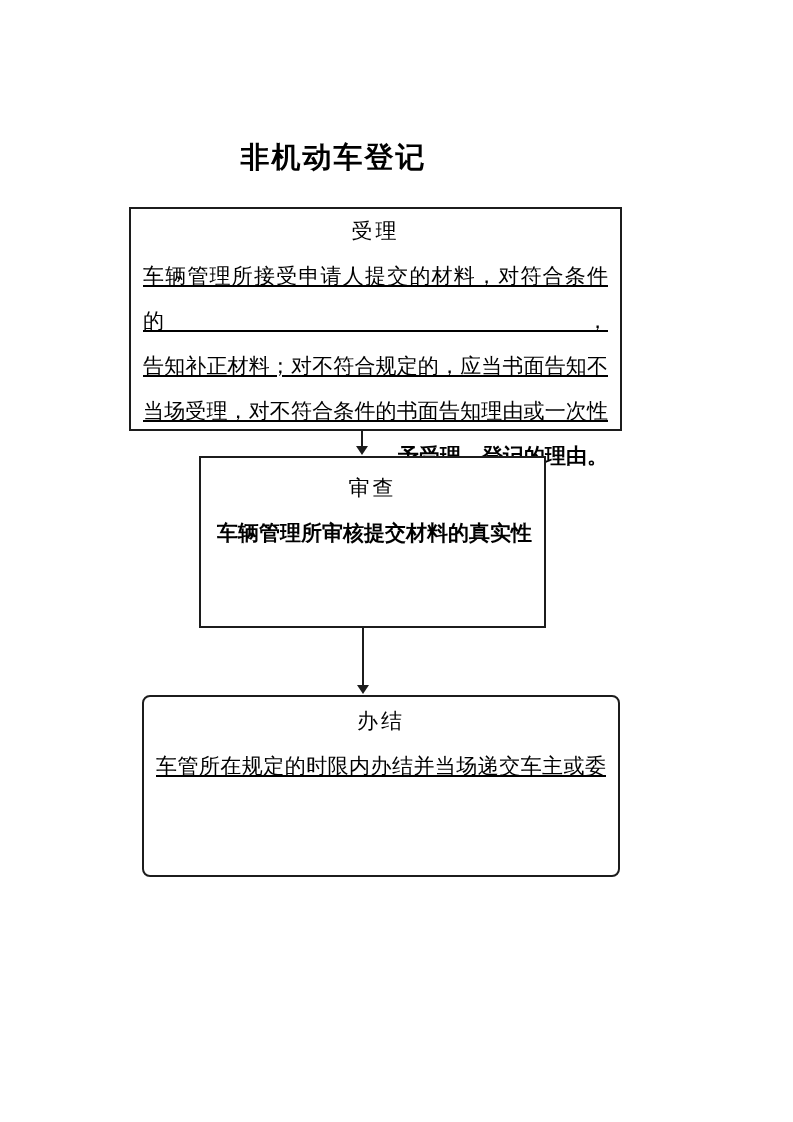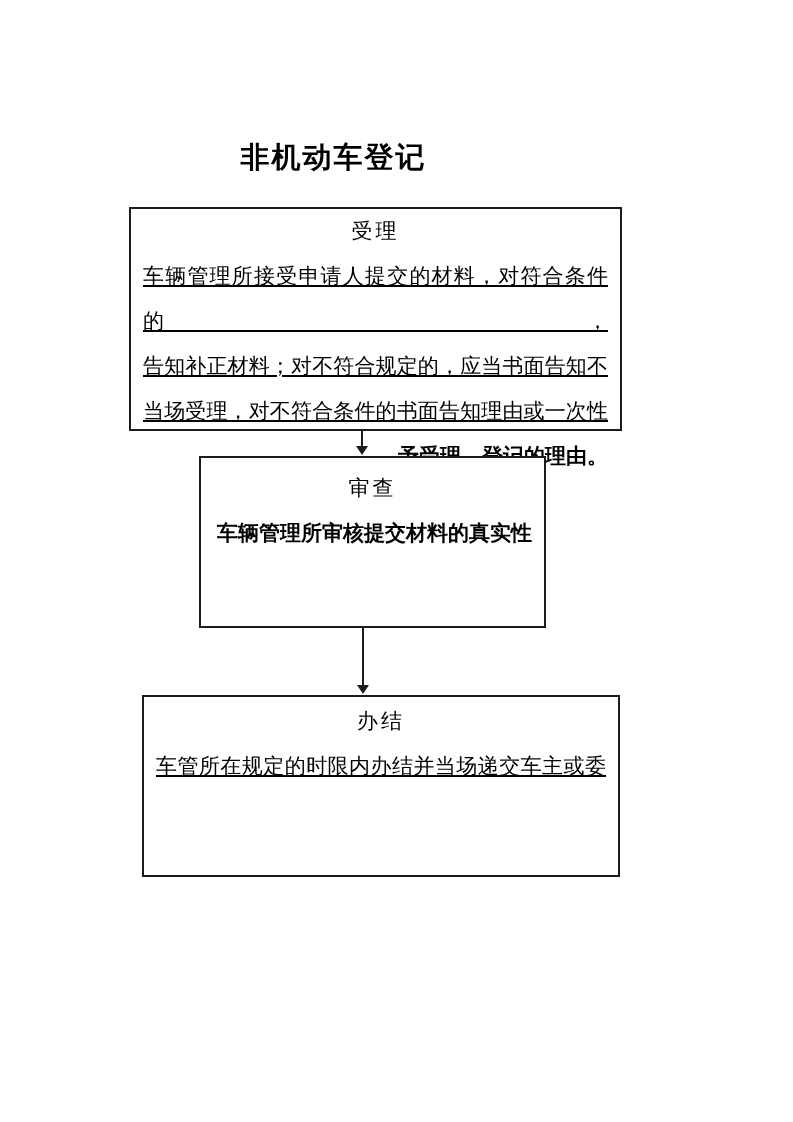--- a/index.html
+++ b/index.html
@@ -31,21 +31,21 @@
     .flow-box {
       position: absolute;
       box-sizing: border-box;
       border: 2px solid #1c1c1c;
       background: #ffffff;
       font-size: 21px;
       line-height: 45px;
     }
     #box-accept   { left: 129px; top: 207px; width: 493px; height: 224px; padding: 0 12px; }
     #box-review   { left: 199px; top: 456px; width: 347px; height: 172px; padding: 8px 12px 0; }
-    #box-complete { left: 142px; top: 695px; width: 478px; height: 182px; padding: 2px 12px 0; }
+    #box-complete { left: 142px; top: 695px; width: 478px; height: 182px; padding: 2px 12px 0; border-radius: 8px; }
     .hline { text-align: center; letter-spacing: 3px; }
     .jline { text-align: justify; text-align-last: justify; text-justify: inter-character; text-decoration: underline; }
     .cline { text-align: right; font-weight: bold; }
     
     .arrow { position: absolute; }
     .arrow .shaft {
       position: absolute; left: 50%; transform: translateX(-50%);
       top: 0; width: 2px; background: #1c1c1c; display: block;
     }
     .arrow .head {

